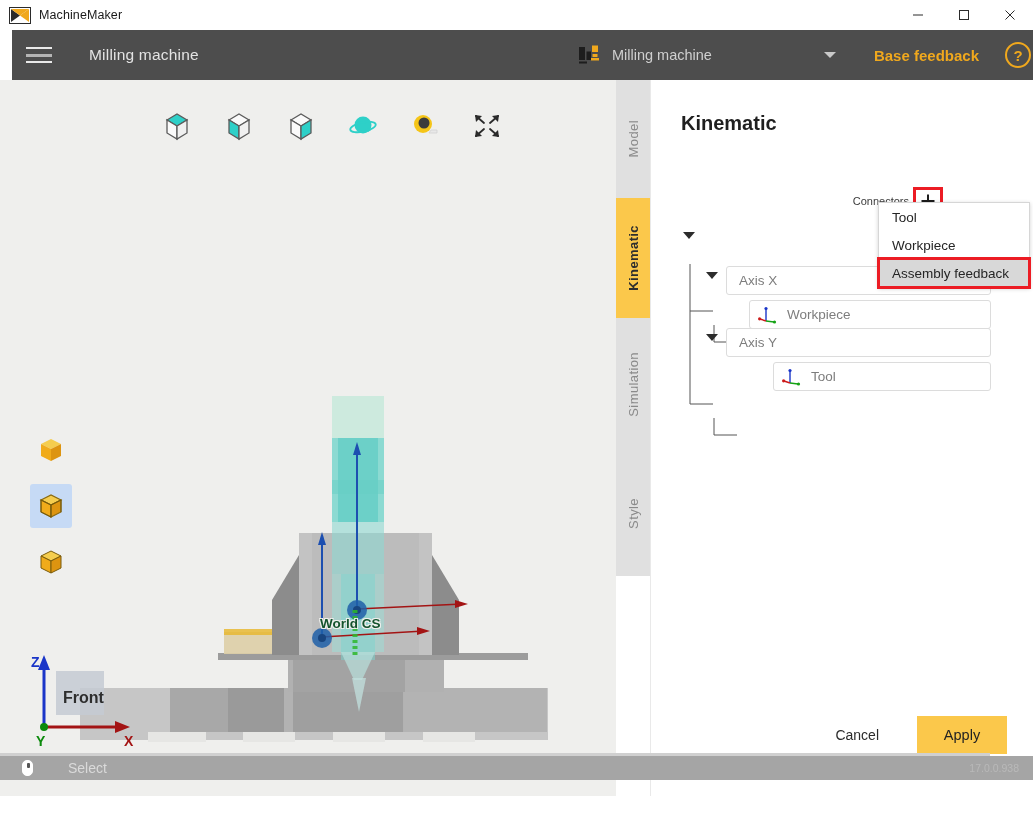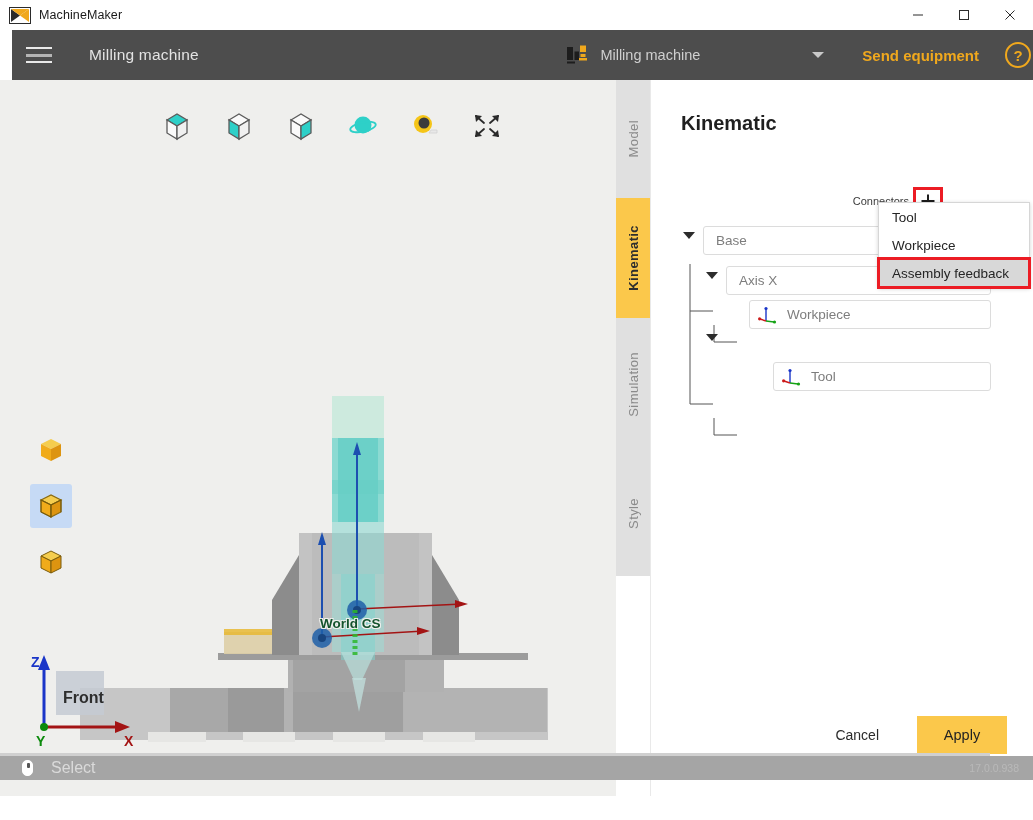--- a/index.html
+++ b/index.html
@@ -138,21 +138,21 @@
   }
 
   
   .statusbar {
     position: absolute; bottom: 0; left: 0; width: 1033px; height: 24px;
     background: #a5a5a5; display: flex; align-items: center;
   }
   .sb-mouse { width: 11px; height: 16px; margin-left: 22px; border: 1.5px solid #ffffff;
       border-radius: 5px; background: #fff; position: relative; }
   .sb-mouse::after { content:""; position:absolute; left:3.5px; top:2px; width:3px; height:5px; background:#555; border-radius:1px;}
-  .sb-text { font-size: 16px; color: #dadada; margin-left: 18px; }
+  .sb-text { font-size: 14px; color: #dadada; margin-left: 35px; }
   .sb-version { margin-left: auto; margin-right: 14px; font-size: 10.5px; color: #b9b9b9; }
   .sb-strip { position:absolute; left: 0; bottom: 24px; width: 990px; height: 3px; background:#d0d0d0; }
 </style>
 </head>
 <body>
 
 <div id="app">
 
   <div class="titlebar">
     <div class="tb-logo">
@@ -200,21 +200,21 @@
           <rect x="13" y="0.5" width="6" height="6.5" fill="#f0a81d"></rect>
           <rect x="13.5" y="9" width="5" height="3" fill="#f0a81d"></rect>
           <rect x="12" y="13" width="8" height="2.5" fill="#f0a81d"></rect>
           <rect x="0" y="16.5" width="8" height="2" fill="#1d1d1d"></rect>
         </svg>
       </div>
       <div class="machine-name">Milling machine</div>
       <div class="caret-down"></div>
     </div>
 
-    <div class="feedback">Send equipment</div>
+    <div class="feedback">Base feedback</div>
     <div class="helpbtn">?</div>
   </div>
 
   <div class="viewport">
 
     <svg width="616" height="716" viewBox="0 0 616 716" style="position:absolute;top:0;left:0">
 
       <rect x="80" y="608" width="468" height="52" fill="#c6c6c6"></rect>
       <rect x="170" y="608" width="58" height="44" fill="#a8a8a8"></rect>
       <rect x="228" y="608" width="56" height="44" fill="#9a9a9a"></rect>
@@ -399,23 +399,20 @@
 
       <svg width="340" height="220" style="position:absolute;top:0;left:0;pointer-events:none">
         <path d="M9 44 L9 91 L32 91" fill="none" stroke="#555" stroke-width="1"></path>
         <path d="M9 91 L9 184 L32 184" fill="none" stroke="#555" stroke-width="1"></path>
         <path d="M33 105 L33 122 L56 122" fill="none" stroke="#555" stroke-width="1"></path>
         <path d="M33 198 L33 215 L56 215" fill="none" stroke="#555" stroke-width="1"></path>
       </svg>
 
       <div class="trow" style="height:44px">
         <div class="tri" style="left:2px; top:12px"></div>
-        <div class="tbox" style="left:22px; top:6px; width:290px; padding-left:12px">
-          <span class="lbl">Base</span>
-        </div>
       </div>
 
       <div class="trow" style="height:31px">
         <div class="tri" style="left:25px; top:8px"></div>
         <div class="tbox" style="left:45px; top:2px; width:265px; padding-left:12px">
           <span class="lbl">Axis X</span>
         </div>
       </div>
 
       <div class="trow" style="height:31px">
@@ -427,20 +424,23 @@
             <circle cx="1.6" cy="12.8" r="1.6" fill="#cc1b1b"></circle>
             <line x1="8" y1="15" x2="16" y2="16" stroke="#15a215" stroke-width="1.4"></line>
             <circle cx="16.5" cy="16" r="1.6" fill="#15a215"></circle>
           </svg>
           <span class="lbl">Workpiece</span>
         </div>
       </div>
 
       <div class="trow" style="height:31px">
         <div class="tri" style="left:25px; top:8px"></div>
+        <div class="tbox" style="left:45px; top:2px; width:265px; padding-left:12px">
+          <span class="lbl">Axis Y</span>
+        </div>
       </div>
 
 
       <div class="trow" style="height:31px">
         <div class="tbox" style="left:92px; top:5px; width:218px; padding-left:8px">
           <svg width="20" height="18" viewBox="0 0 20 18" style="margin-right:9px">
             <line x1="8" y1="15" x2="8" y2="3" stroke="#1a35c8" stroke-width="1.4"></line>
             <circle cx="8" cy="2.5" r="1.6" fill="#1a35c8"></circle>
             <line x1="8" y1="15" x2="2" y2="13" stroke="#cc1b1b" stroke-width="1.4"></line>
             <circle cx="1.6" cy="12.8" r="1.6" fill="#cc1b1b"></circle>

